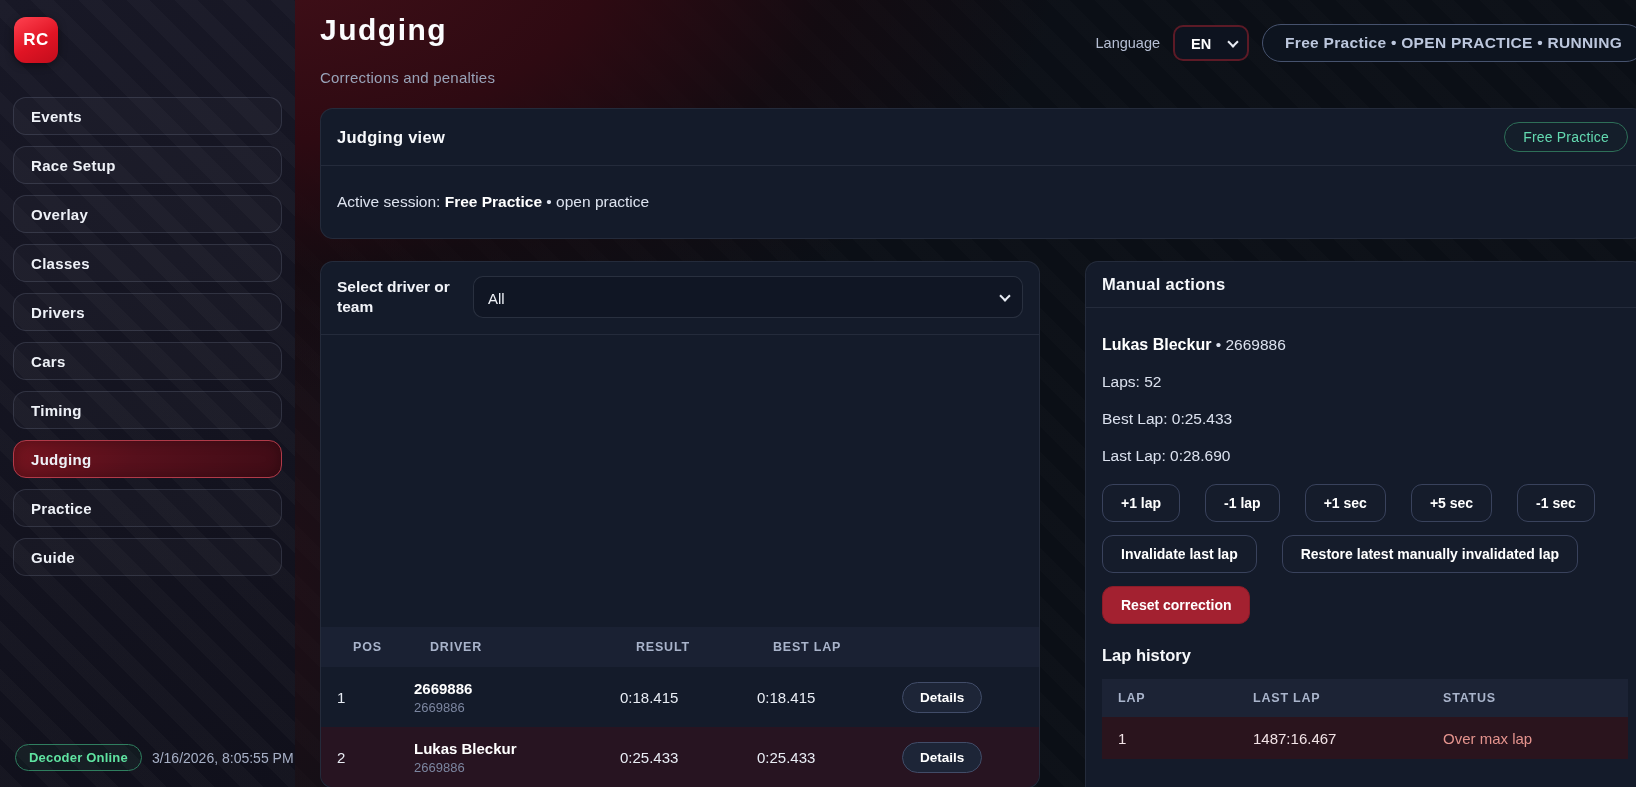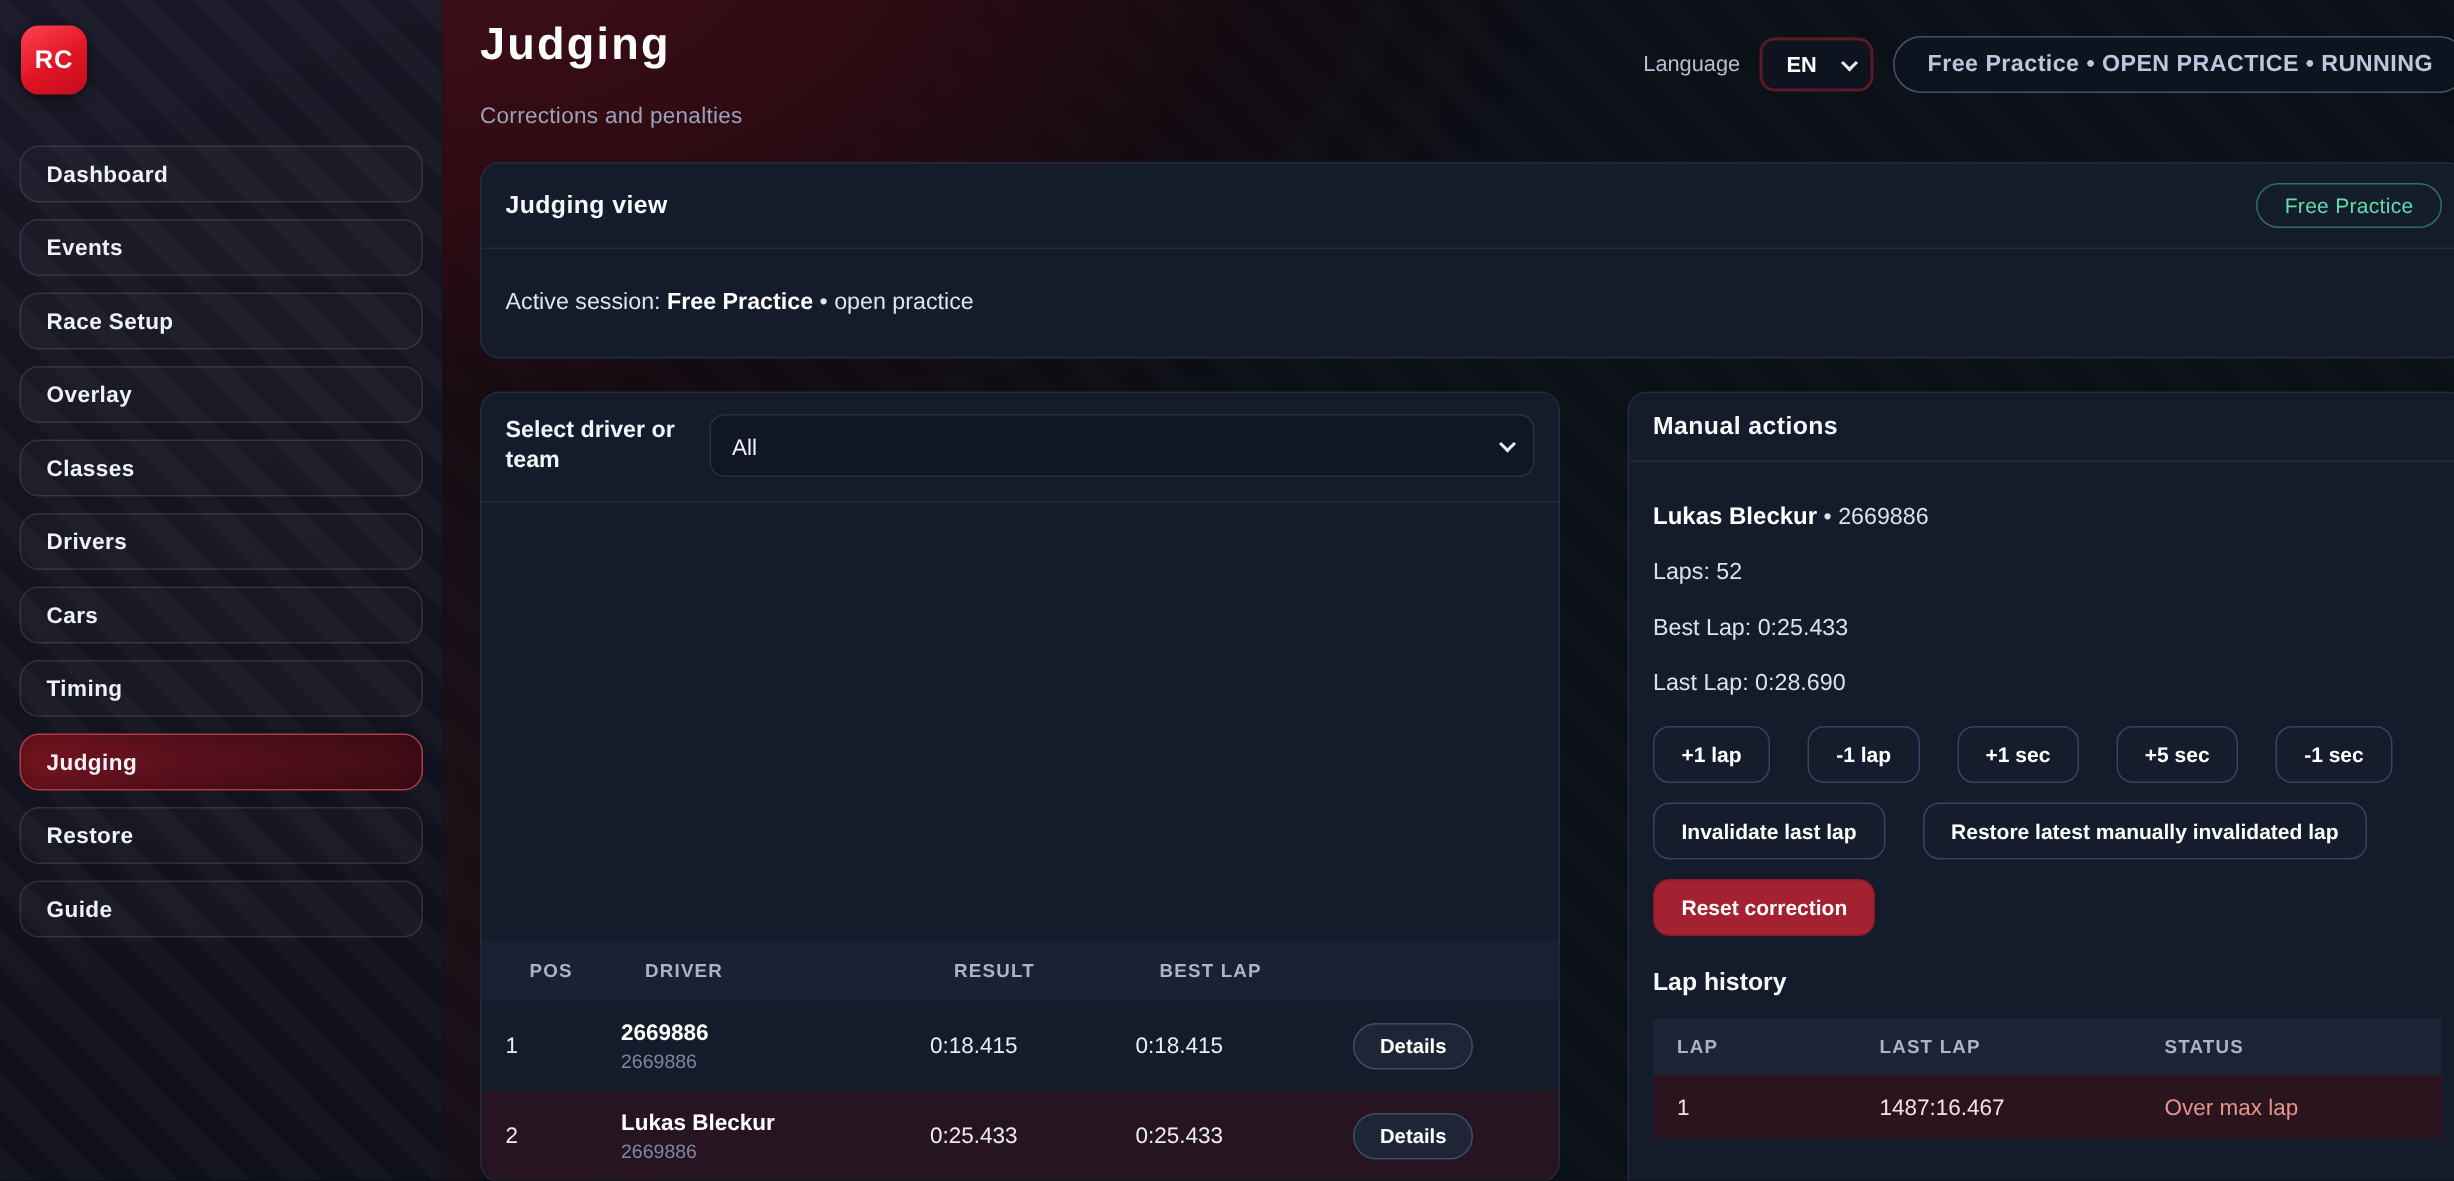--- a/index.html
+++ b/index.html
@@ -199,33 +199,36 @@
 <body>
 
 <aside class="sidebar">
   <div class="brand">
     <div class="brand-logo">
       <span>RC</span>
     </div>
   </div>
 
   <nav class="nav">
-    <div class="nav-item">Dashboard</div>
     <div class="nav-item">Events</div>
     <div class="nav-item">Race Setup</div>
     <div class="nav-item">Overlay</div>
     <div class="nav-item">Classes</div>
     <div class="nav-item">Drivers</div>
     <div class="nav-item">Cars</div>
     <div class="nav-item">Timing</div>
     <div class="nav-item active">Judging</div>
-    <div class="nav-item">Restore</div>
+    <div class="nav-item">Practice</div>
     <div class="nav-item">Guide</div>
   </nav>
 
+  <div class="sidebar-footer">
+    <span class="decoder-badge">Decoder Online</span>
+    <span class="footer-time">3/16/2026, 8:05:55 PM</span>
+  </div>
 </aside>
 
 <main class="main">
   <div class="main-inner">
 
     <div class="main-header">
       <div>
         <div class="page-title">Judging</div>
         <div class="page-subtitle">Corrections and penalties</div>
       </div>

